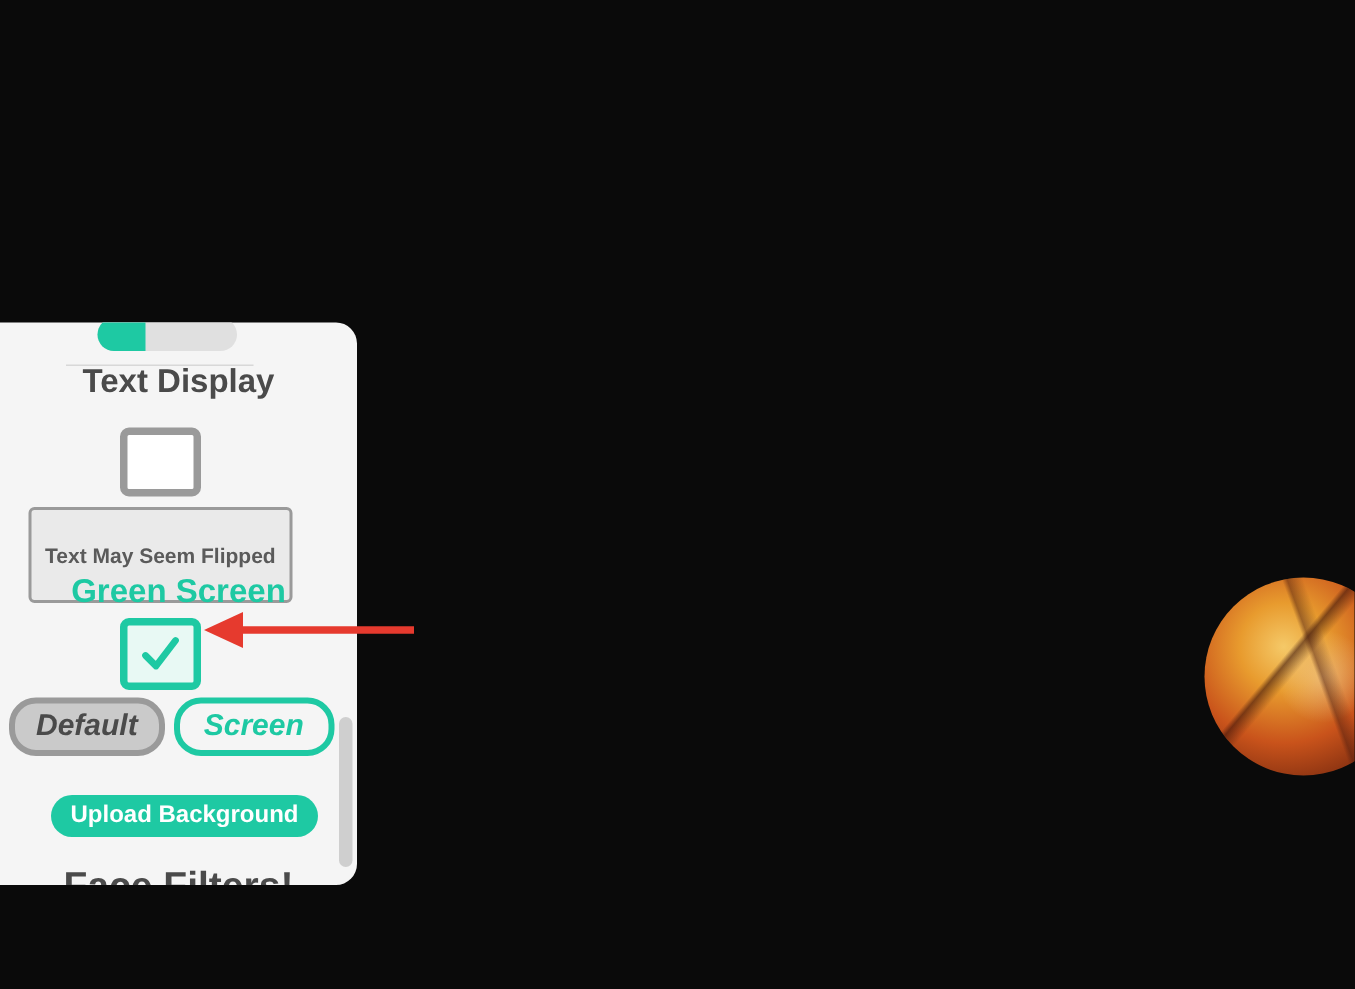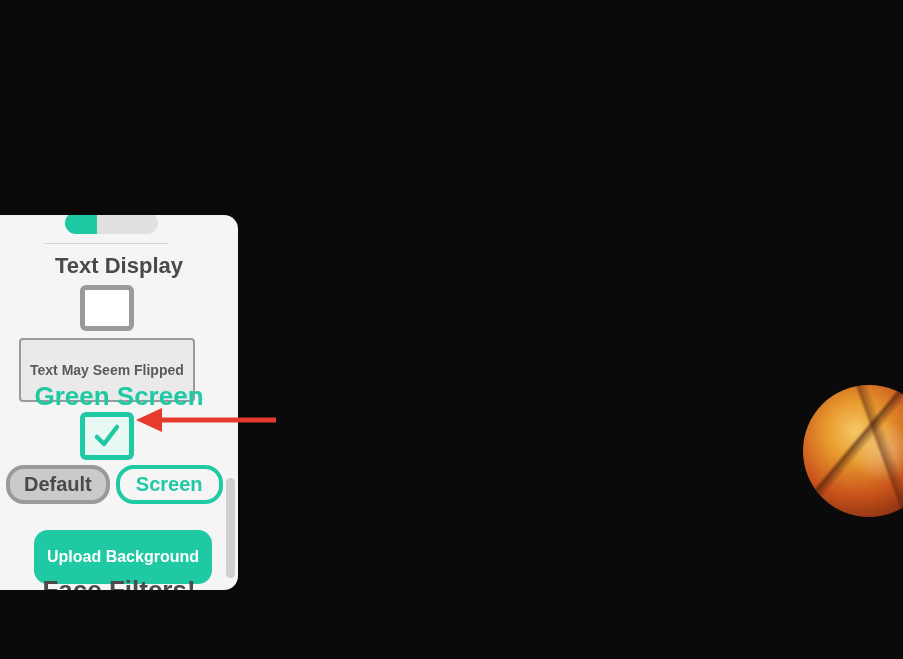--- a/index.html
+++ b/index.html
@@ -49,34 +49,34 @@
       height: 1px;
       background: #d8d8d8;
     }
     .section-title {
       font-size: 22px;
       font-weight: 600;
       color: #4a4a4a;
       text-align: center;
     }
     .section-title-green {
-      font-size: 26px;
+      font-size: 22px;
       font-weight: 600;
       color: #1ec9a3;
       text-align: center;
     }
     .section-title-large {
       font-size: 26px;
       font-weight: 700;
       color: #4a4a4a;
       text-align: center;
     }
     .title-text-display {
       position: absolute;
-      top: 38px;
+      top: 26px;
       left: 0;
       width: 100%;
     }
     .checkbox-empty {
       position: absolute;
       top: 70px;
       left: 80px;
       width: 54px;
       height: 46px;
       border: 5px solid #9a9a9a;
@@ -119,20 +119,21 @@
     .checkmark {
       width: 30px;
       height: 30px;
     }
     .tab-row {
       position: absolute;
       top: 250px;
       left: 6px;
       display: flex;
       gap: 6px;
+      font-style: italic;
     }
     .tab-default {
       padding: 4px 14px;
       border: 4px solid #9a9a9a;
       border-radius: 18px;
       background: #cacaca;
       font-size: 20px;
       font-weight: 700;
       color: #4a4a4a;
       cursor: pointer;
@@ -144,21 +145,21 @@
       background: #f5f5f5;
       font-size: 20px;
       font-weight: 700;
       color: #1ec9a3;
       cursor: pointer;
     }
     .upload-btn {
       position: absolute;
       top: 315px;
       left: 34px;
-      padding: 18px 13px;
+      padding: 5px 13px;
       background: #1ec9a3;
       border: none;
       border-radius: 14px;
       font-size: 16px;
       font-weight: 600;
       color: #fff;
       cursor: pointer;
     }
     .title-face-filters {
       position: absolute;

